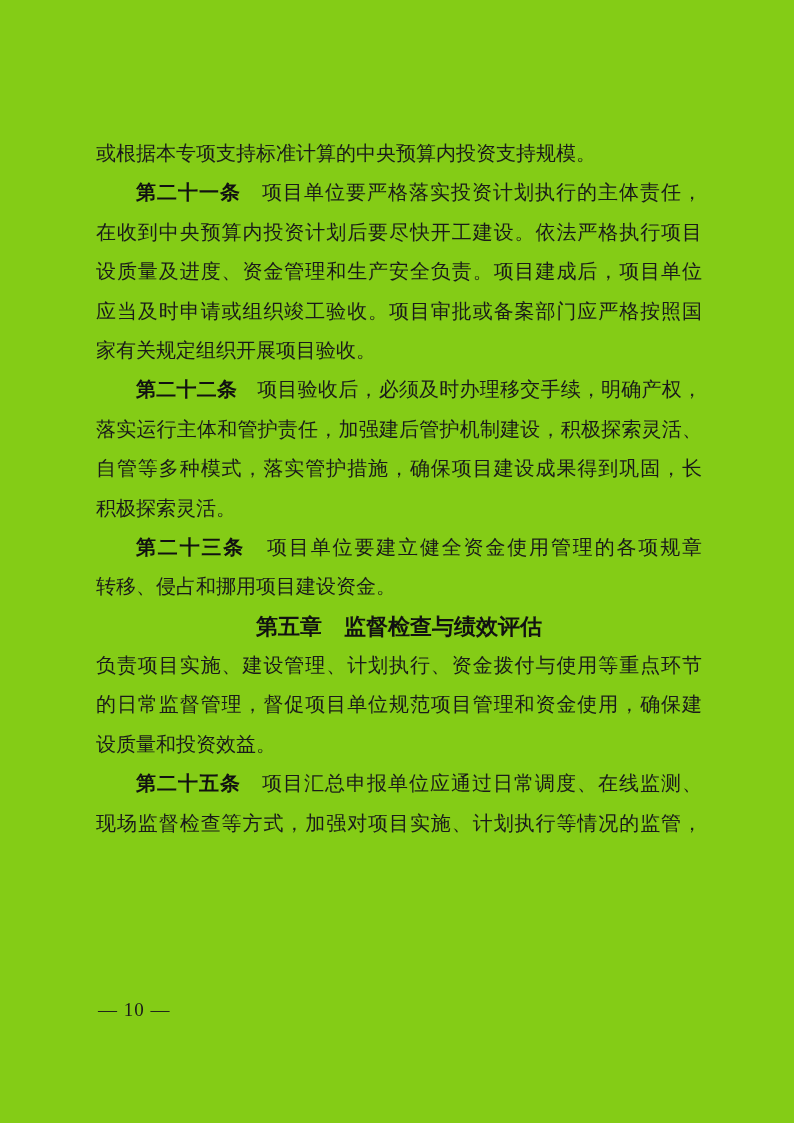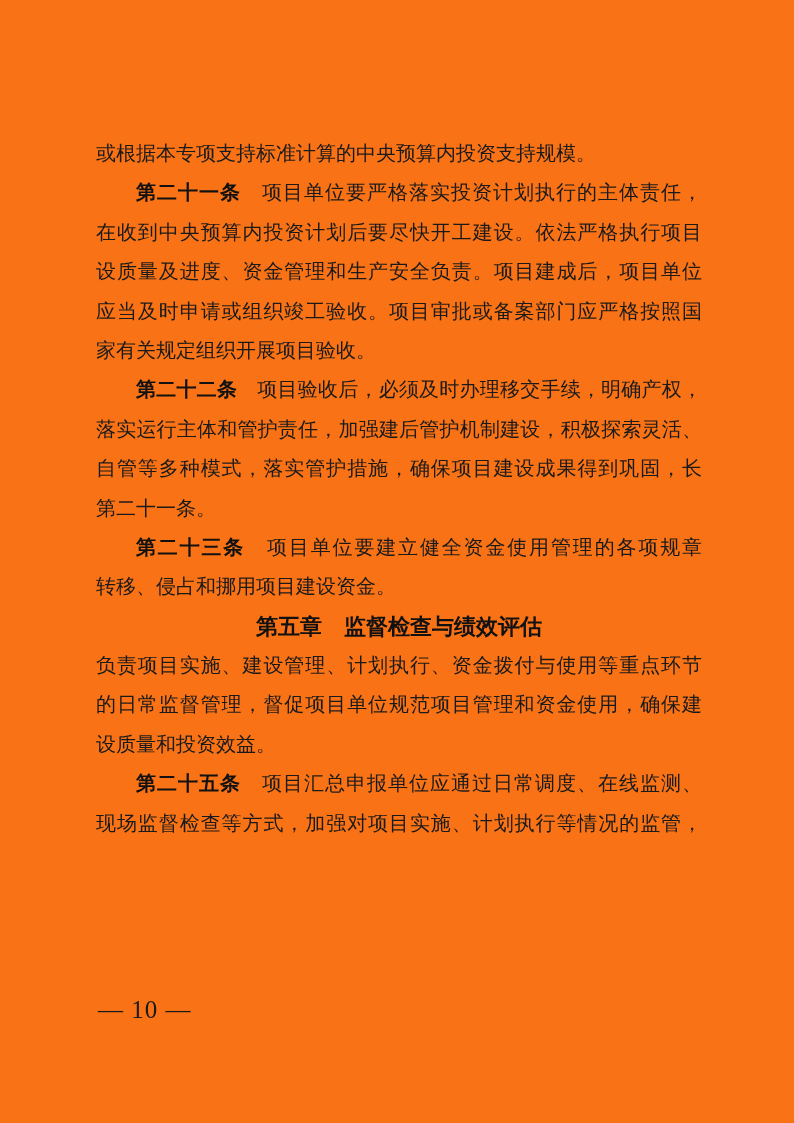--- a/index.html
+++ b/index.html
@@ -4,21 +4,21 @@
 <style>
   html, body {
     margin: 0;
     padding: 0;
     background: #ffffff;
   }
   .page {
     position: relative;
     width: 794px;
     height: 1123px;
-    background: #f97316;
+    background: #84cc16;
     overflow: hidden;
     font-family: "Liberation Serif", serif;
     color: #1a1a1a;
   }
   .content {
     position: absolute;
     left: 96px;
     top: 134px;
     width: 606px;
   }
@@ -47,21 +47,21 @@
     font-weight: bold;
     font-size: 22px;
     text-align: center;
     text-align-last: center;
     color: #111111;
   }
   .footer {
     position: absolute;
     left: 98px;
     top: 997px;
-    font-size: 25px;
+    font-size: 19px;
     line-height: 26px;
     letter-spacing: 1px;
     color: #1a1a1a;
   }
 </style>
 </head>
 <body>
 
 <div class="page">
   <div class="content">
@@ -72,21 +72,21 @@
 
     <div class="line full">在收到中央预算内投资计划后要尽快开工建设。依法严格执行项目</div>
     <div class="line full">设质量及进度、资金管理和生产安全负责。项目建成后，项目单位</div>
     <div class="line full">应当及时申请或组织竣工验收。项目审批或备案部门应严格按照国</div>
     <div class="line">家有关规定组织开展项目验收。</div>
 
     <div class="line full indent"><span class="article-num">第二十二条</span><span>　项目验收后，必须及时办理移交手续，明确产权，</span></div>
 
     <div class="line full">落实运行主体和管护责任，加强建后管护机制建设，积极探索灵活、</div>
     <div class="line full">自管等多种模式，落实管护措施，确保项目建设成果得到巩固，长</div>
-    <div class="line">第二十一条。</div>
+    <div class="line">积极探索灵活。</div>
 
     <div class="line full indent"><span class="article-num">第二十三条</span><span>　项目单位要建立健全资金使用管理的各项规章</span></div>
 
     <div class="line">转移、侵占和挪用项目建设资金。</div>
 
     <div class="line chapter">第五章　监督检查与绩效评估</div>
 
 
     <div class="line full">负责项目实施、建设管理、计划执行、资金拨付与使用等重点环节</div>
     <div class="line full">的日常监督管理，督促项目单位规范项目管理和资金使用，确保建</div>

